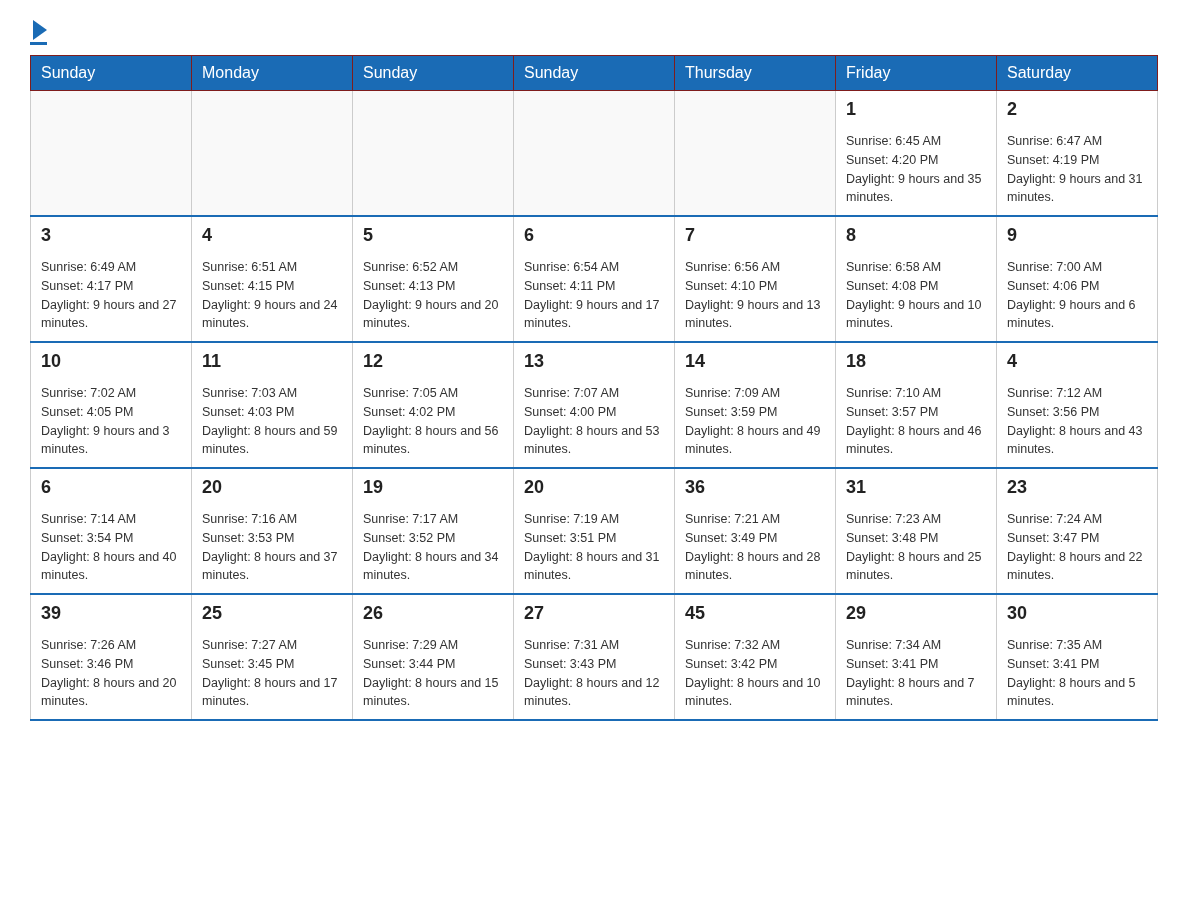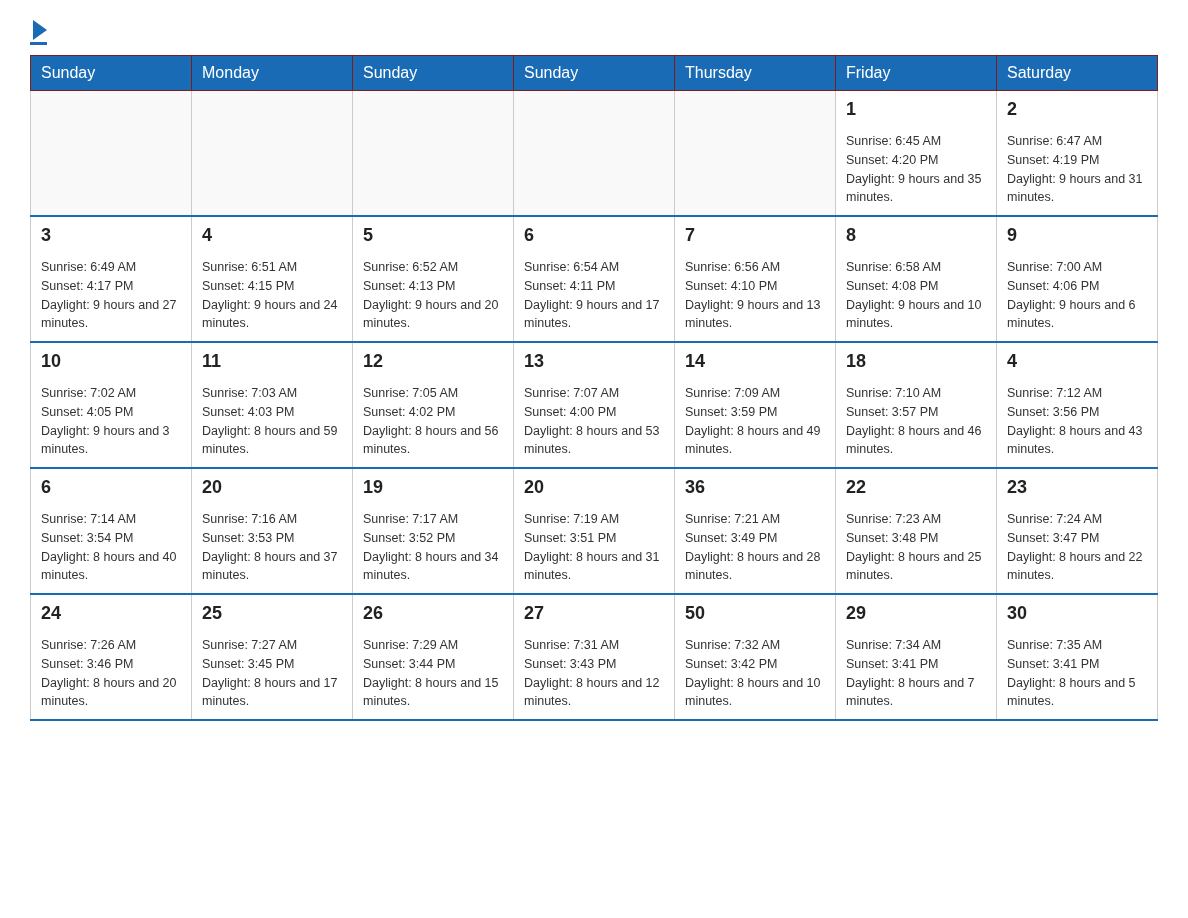--- a/index.html
+++ b/index.html
@@ -231,47 +231,47 @@
         </td>
         <td>
           <span class="day-number">20</span>
           <div class="day-info">Sunrise: 7:19 AM<br>Sunset: 3:51 PM<br>Daylight: 8 hours and 31 minutes.</div>
         </td>
         <td>
           <span class="day-number">36</span>
           <div class="day-info">Sunrise: 7:21 AM<br>Sunset: 3:49 PM<br>Daylight: 8 hours and 28 minutes.</div>
         </td>
         <td>
-          <span class="day-number">22</span>
+          <span class="day-number">31</span>
           <div class="day-info">Sunrise: 7:23 AM<br>Sunset: 3:48 PM<br>Daylight: 8 hours and 25 minutes.</div>
         </td>
         <td>
           <span class="day-number">23</span>
           <div class="day-info">Sunrise: 7:24 AM<br>Sunset: 3:47 PM<br>Daylight: 8 hours and 22 minutes.</div>
         </td>
       </tr>
       <tr>
         <td>
-          <span class="day-number">24</span>
+          <span class="day-number">39</span>
           <div class="day-info">Sunrise: 7:26 AM<br>Sunset: 3:46 PM<br>Daylight: 8 hours and 20 minutes.</div>
         </td>
         <td>
           <span class="day-number">25</span>
           <div class="day-info">Sunrise: 7:27 AM<br>Sunset: 3:45 PM<br>Daylight: 8 hours and 17 minutes.</div>
         </td>
         <td>
           <span class="day-number">26</span>
           <div class="day-info">Sunrise: 7:29 AM<br>Sunset: 3:44 PM<br>Daylight: 8 hours and 15 minutes.</div>
         </td>
         <td>
           <span class="day-number">27</span>
           <div class="day-info">Sunrise: 7:31 AM<br>Sunset: 3:43 PM<br>Daylight: 8 hours and 12 minutes.</div>
         </td>
         <td>
-          <span class="day-number">50</span>
+          <span class="day-number">45</span>
           <div class="day-info">Sunrise: 7:32 AM<br>Sunset: 3:42 PM<br>Daylight: 8 hours and 10 minutes.</div>
         </td>
         <td>
           <span class="day-number">29</span>
           <div class="day-info">Sunrise: 7:34 AM<br>Sunset: 3:41 PM<br>Daylight: 8 hours and 7 minutes.</div>
         </td>
         <td>
           <span class="day-number">30</span>
           <div class="day-info">Sunrise: 7:35 AM<br>Sunset: 3:41 PM<br>Daylight: 8 hours and 5 minutes.</div>
         </td>

